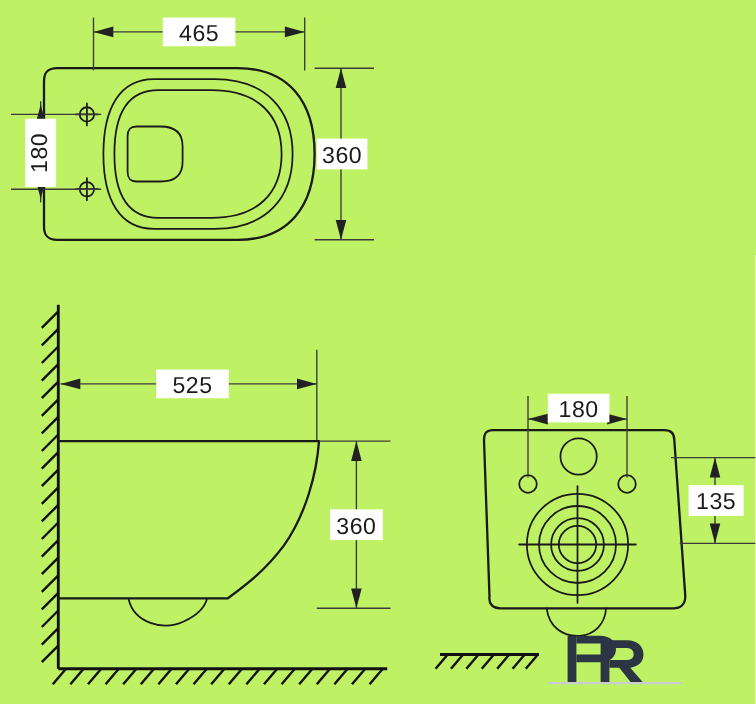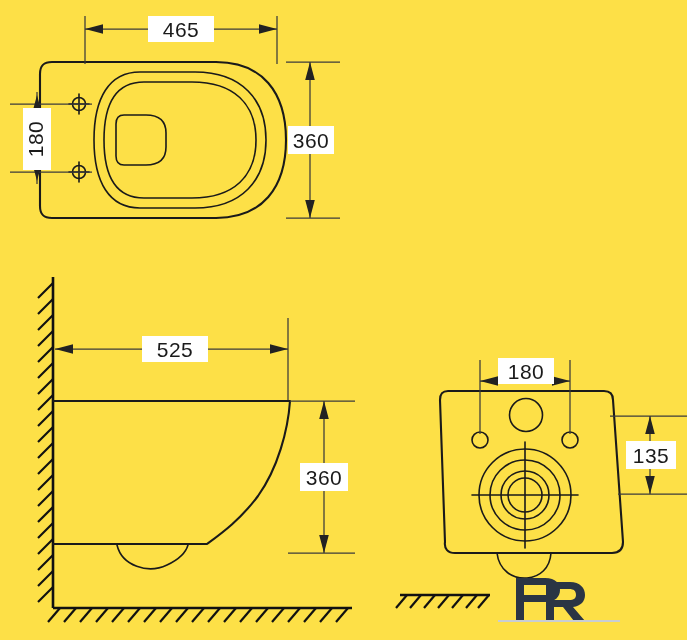--- a/index.html
+++ b/index.html
@@ -7,21 +7,21 @@
     padding: 0;
     background: #ffffff;
   }
   body {
     font-family: "Liberation Sans", sans-serif;
   }
   #drawing-root {
     position: relative;
     width: 687px;
     height: 640px;
-    background: #fde047;
+    background: #bef264;
     overflow: hidden;
   }
   svg#tech-drawing {
     display: block;
     width: 687px;
     height: 640px;
   }
   .outline {
     fill: none;
     stroke: #1a1a1a;

